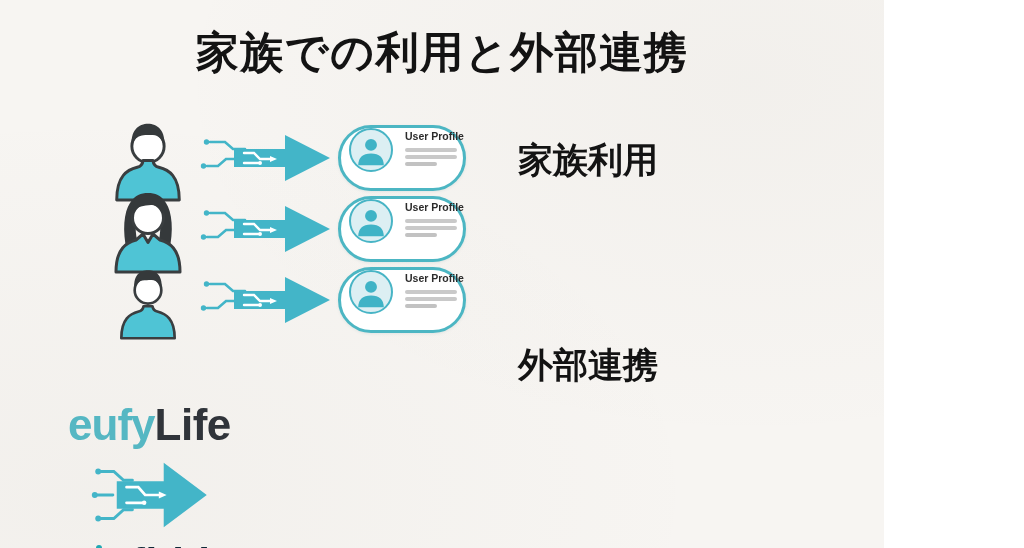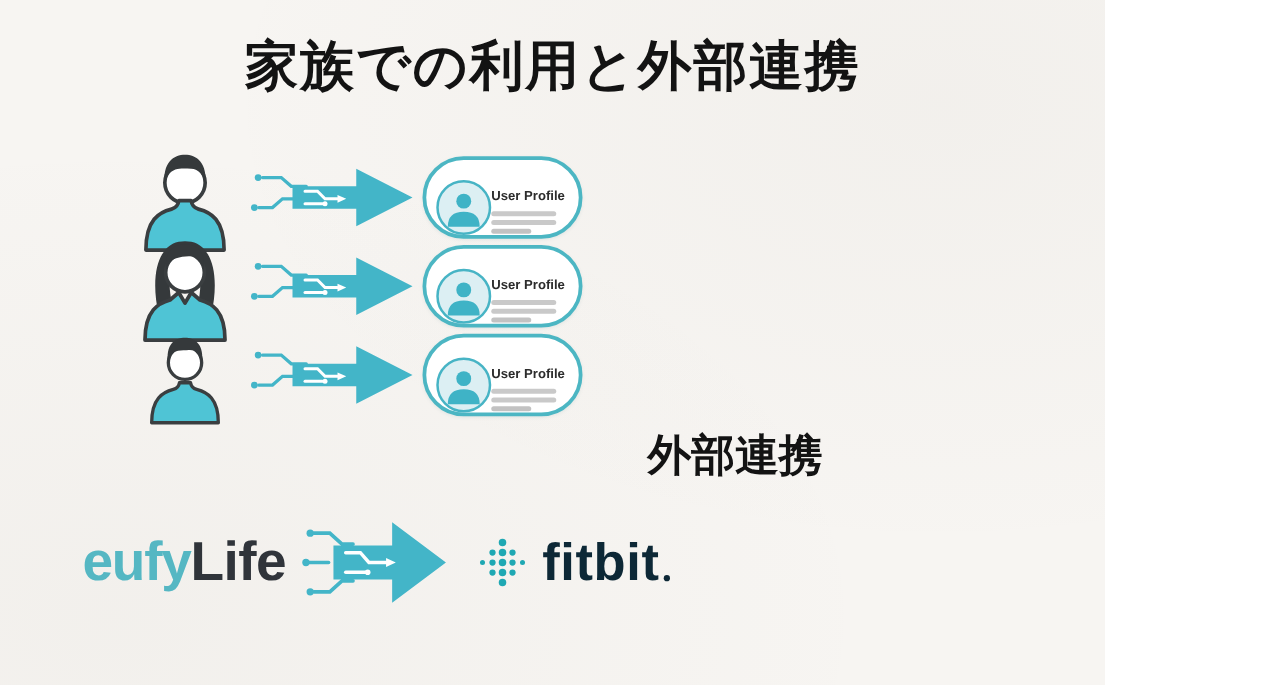--- a/index.html
+++ b/index.html
@@ -17,21 +17,21 @@
     font-size:43px; font-weight:900; color:#131313; letter-spacing:1.5px;
   }
   
   .member-row { position:absolute; left:100px; height:92px; display:flex; align-items:center; }
   .row-1 { top:112px; } .row-2 { top:183px; } .row-3 { top:254px; }
   .person-box { width:96px; display:flex; justify-content:center; align-items:flex-end; }
   .flow-arrow { margin:0 4px 0 4px; flex-shrink:0; }
   .profile-card {
     width:128px; height:66px; background:#ffffff;
     border:3px solid #4cb6c3; border-radius:33px;
-    display:flex; align-items:flex-end; padding:0 8px 0 8px; gap:0;
+    display:flex; align-items:flex-start; padding:0 8px 0 8px; gap:12px;
     box-shadow:0 1px 3px rgba(60,120,130,0.10); flex-shrink:0;
   }
   .avatar {
     width:44px; height:44px; border-radius:50%; flex-shrink:0;
     border:2.5px solid #47b4c5; background:#dceff3;
     display:flex; align-items:center; justify-content:center; overflow:hidden;
   }
   .profile-info { display:flex; flex-direction:column; padding-top:2px; }
   .profile-label { font-size:10.5px; font-weight:bold; color:#2c2c2c; margin-bottom:4px; white-space:nowrap; }
   .profile-line { height:4px; background:#c9c9c9; border-radius:2px; margin:1.5px 0; }
@@ -39,21 +39,21 @@
   
   .section { position:absolute; left:518px; }
   .section-family { top:140px; }
   .section-integration { top:345px; }
   .section-heading { font-size:35px; font-weight:900; color:#131313; line-height:1.15; }
   .section-body {
     margin-top:15px; font-size:20px; font-weight:500; color:#1e1e1e;
     line-height:1.52; white-space:pre-line; letter-spacing:0.2px;
   }
   
-  .logo-row { position:absolute; left:66px; top:400px; height:100px; display:flex; align-items:center; }
+  .logo-row { position:absolute; left:66px; top:400px; height:100px; display:flex; align-items:center;flex-direction:column; }
   .eufylife { display:flex; align-items:baseline; }
   .eufy-part { font-size:44px; font-weight:700; color:#55b7c3; letter-spacing:-1px; }
   .life-part { font-size:44px; font-weight:800; color:#30343a; letter-spacing:-0.5px; }
   .big-arrow { margin:0 8px 0 12px; flex-shrink:0; }
   .fitbit-logo { display:flex; align-items:center; margin-left:10px; }
   .fitbit-dots { margin-right:9px; }
   .fitbit-text { font-size:42px; font-weight:700; color:#0d2836; letter-spacing:0.5px; }
   .dot-mark { width:5px; height:5px; border-radius:50%; background:#0d2836; align-self:flex-end; margin:0 0 9px 3px; }
 </style>
 </head>
@@ -175,20 +175,21 @@
       <div class="profile-info">
         <div class="profile-label">User Profile</div>
         <div class="profile-line lw-1"></div>
         <div class="profile-line lw-2"></div>
         <div class="profile-line lw-3"></div>
       </div>
     </div>
   </div>
 
   <div class="section section-family">
+    <div class="section-heading">家族利用</div>
   </div>
 
   <div class="section section-integration">
     <div class="section-heading">外部連携</div>
   </div>
 
   <div class="logo-row">
     <div class="eufylife">
       <span class="eufy-part">eufy</span>
       <span class="life-part">Life</span>

